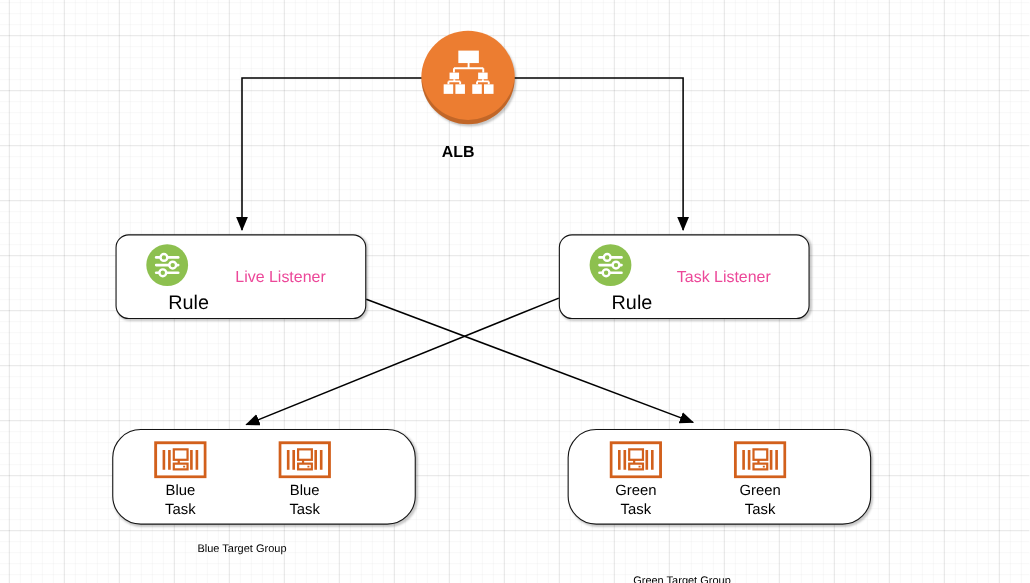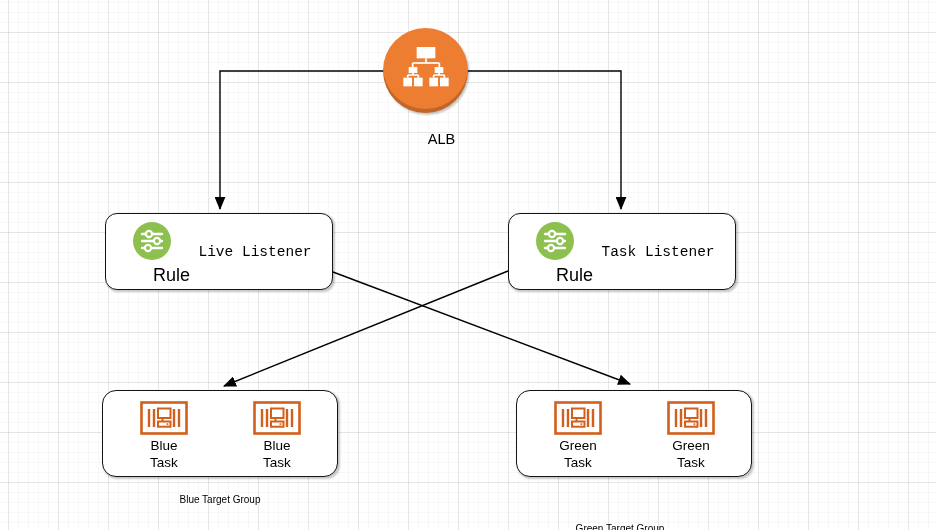--- a/index.html
+++ b/index.html
@@ -23,51 +23,51 @@
   .node{position:absolute;z-index:2;}
 
   
   .alb-circle{
     left:383px;top:28px;width:85px;height:85px;border-radius:50%;
     background:#EC7D31;
     box-shadow:inset 0 -4px 0 rgba(0,0,0,0.18), 1.5px 2px 2px rgba(0,0,0,0.22);
     display:flex;align-items:center;justify-content:center;
   }
   .alb-label{
-    left:389px;top:131px;width:105px;text-align:center;
-    font-size:14.5px;color:#000;
+    left:364px;top:131px;width:105px;text-align:center;
+    font-size:14.5px;color:#000;font-weight:bold;
   }
 
   
   .listener{
     width:228px;height:77px;background:#fff;
     border:1.6px solid #141414;border-radius:12px;
     box-shadow:1.5px 1.5px 2px rgba(0,0,0,0.22);
     box-sizing:border-box;
   }
   .listener .rule-circle{
     position:absolute;left:27px;top:8px;width:38px;height:38px;border-radius:50%;
     background:#8DC04F;display:flex;align-items:center;justify-content:center;
   }
   .listener .rule-label{
     position:absolute;left:8px;top:51px;width:76px;text-align:right;
     font-size:18px;color:#000;
   }
   .listener .listener-title{
     position:absolute;left:76px;top:0;right:4px;height:100%;
     display:flex;align-items:center;justify-content:center;
-    font-size:14.5px;color:#000000;font-family:Liberation Mono, monospace;
+    font-size:14.5px;color:#ec4899;
   }
   #listener-live{left:105px;top:213px;}
   #listener-test{left:508px;top:213px;}
 
   
   .tgroup{
-    width:236px;height:87px;background:#fff;
-    border:1.6px solid #141414;border-radius:14px;
+    width:276px;height:87px;background:#fff;
+    border:1.6px solid #141414;border-radius:26px;
     box-shadow:1.5px 1.5px 2px rgba(0,0,0,0.22);
     box-sizing:border-box;
     text-decoration:underline;
   }
   #tgroup-blue{left:102px;top:390px;}
   #tgroup-green{left:516px;top:390px;}
   .task-cell{position:absolute;top:10px;width:76px;text-align:center;}
   .task-cell.c1{left:23px;}
   .task-cell.c2{left:136px;}
   .task-cell svg{display:block;margin:0 auto;}

